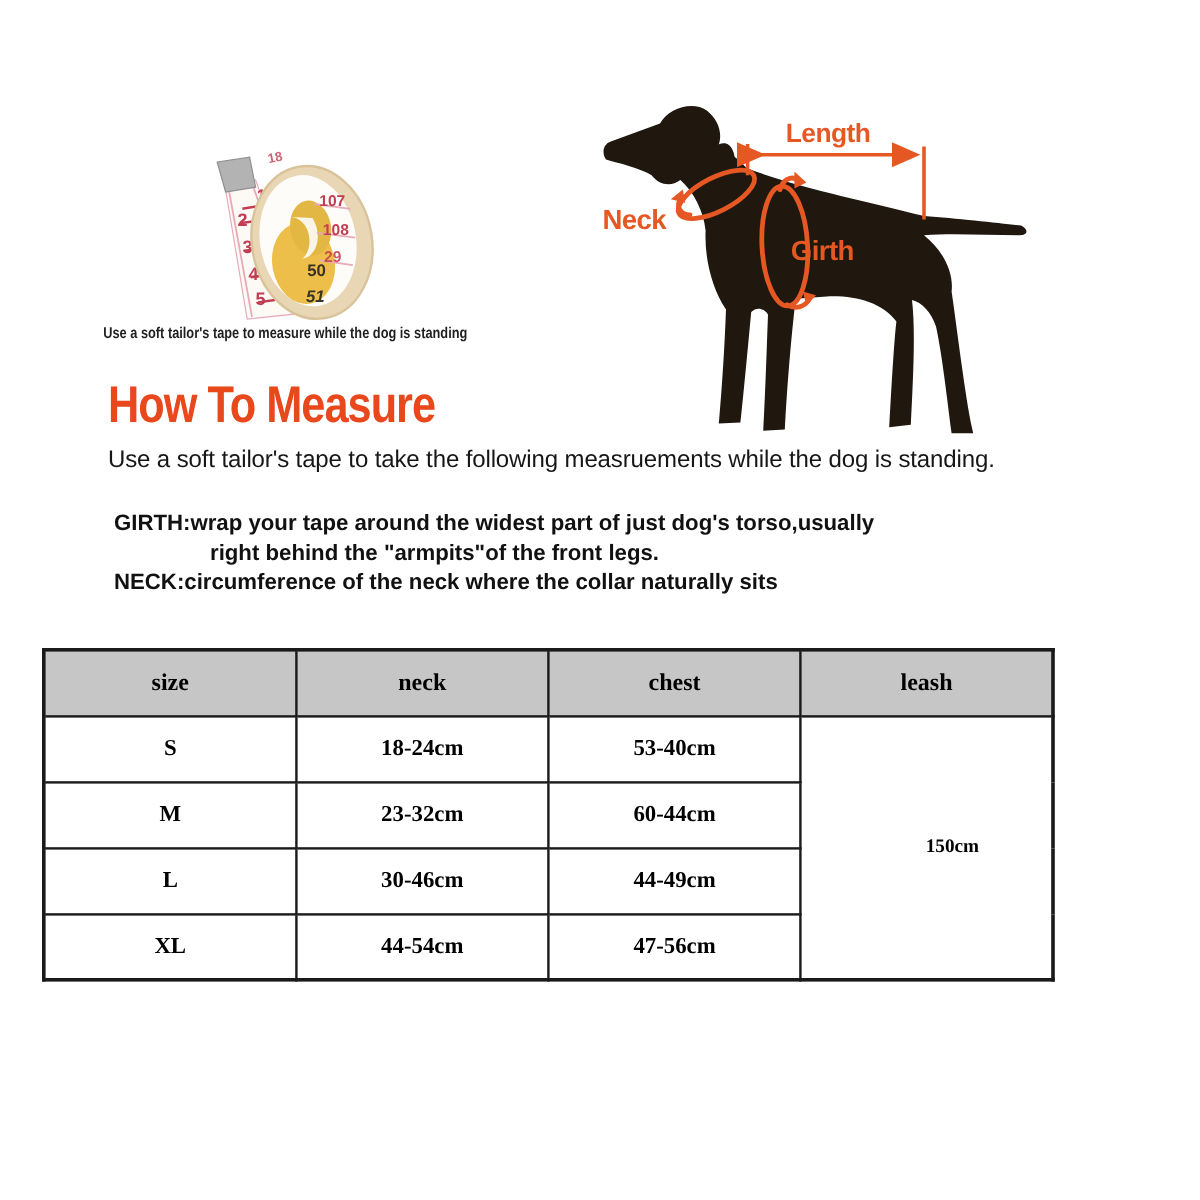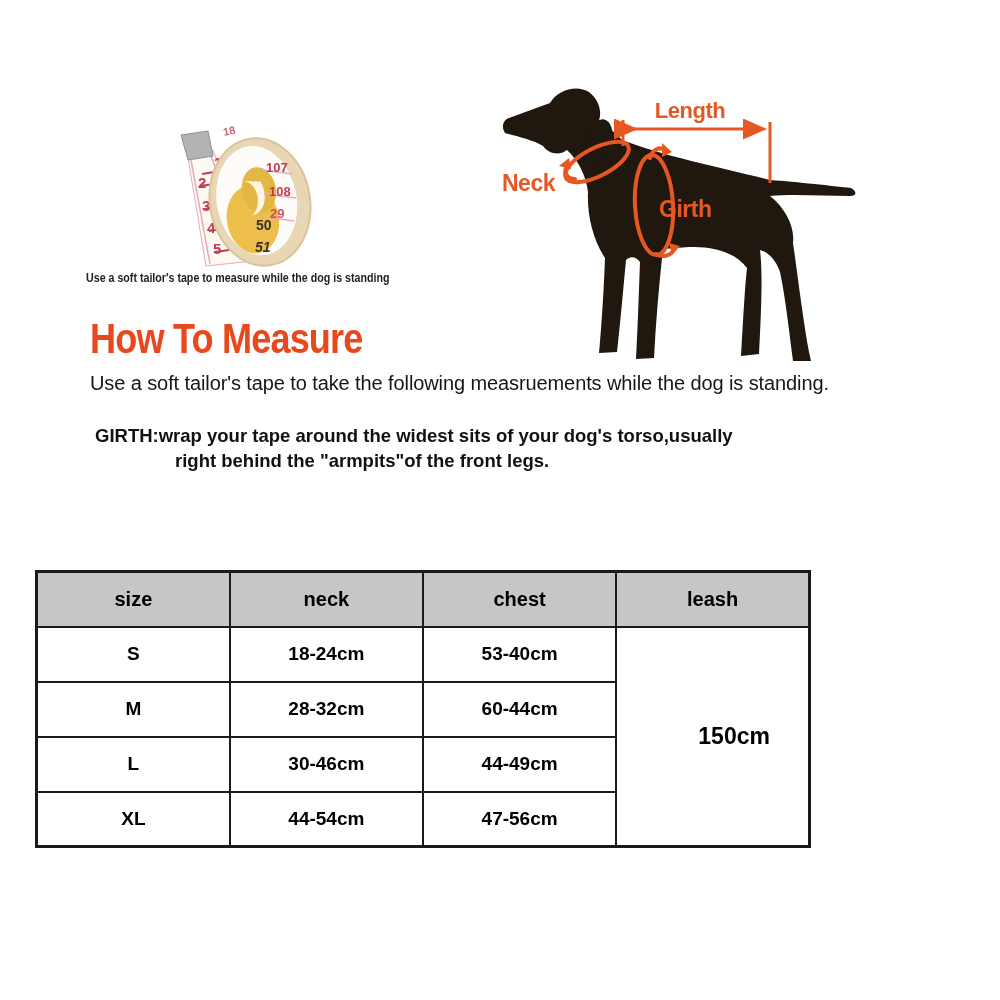--- a/index.html
+++ b/index.html
@@ -37,32 +37,32 @@
   }
   #measure-block {
     position:absolute; left:95px; top:424px;
     font-size:18.5px; font-weight:bold; color:#111;
     line-height:24.5px; white-space:nowrap;
   }
   #measure-block .indent { padding-left:80px; }
 
   
   #size-table {
-    position:absolute; left:35px; top:570px; width:776px;
-    border-collapse:collapse; border:3px solid #1a1a1a; table-layout:fixed;
+    position:absolute; left:35px; top:540px; width:844px;
+    border-collapse:collapse; border:3px solid #1a1a1a; table-layout:fixed;font-family:Liberation Serif, serif;
   }
   #size-table th, #size-table td {
     border:2px solid #1a1a1a; text-align:center; vertical-align:middle;
     color:#000; background:#ffffff;
   }
   #size-table thead th {
     height:55px; background:#c6c6c6; font-size:20px; font-weight:bold;
   }
   #size-table tbody td { height:55px; font-size:19px; font-weight:bold; }
-  #size-table .leash-cell { font-size:23px;padding-left:43px; }
+  #size-table .leash-cell { font-size:16px;padding-left:43px; }
 
   
   .tape-num { fill:#c23c52; font-weight:bold; }
   .tape-num-dark { fill:#3a3325; font-weight:bold; }
   .tape-tick { stroke:#c23c52; stroke-width:2; }
   .tape-line { stroke:#e8a9b8; stroke-width:1.5; }
 </style>
 </head>
 <body>
 
@@ -142,43 +142,44 @@
     <polygon points="169,63 179,72 169,77" fill="#E65823"></polygon>
     <path class="loop" d="M163,174 C170,178 177,176 181,170"></path>
     <polygon points="176,163 187,166 179,175" fill="#E65823"></polygon>
     <text class="diagram-label" x="166" y="137" font-size="23">Girth</text>
   </svg>
 
   <div id="how-to-title">How To Measure</div>
   <div id="how-to-subtitle">Use a soft tailor's tape to take the following measruements while the dog is standing.</div>
 
   <div id="measure-block">
-    <div class="mline">GIRTH:wrap your tape around the widest sits of your dog's torso,usually</div>
+    <div class="mline">GIRTH:wrap your tape around the widest part of just dog's torso,usually</div>
     <div class="mline indent">right behind the "armpits"of the front legs.</div>
+    <div class="mline">NECK:circumference of the neck where the collar naturally sits</div>
   </div>
 
   <table id="size-table">
     <thead>
       <tr>
         <th>size</th>
         <th>neck</th>
         <th>chest</th>
         <th>leash</th>
       </tr>
     </thead>
     <tbody>
       <tr>
         <td>S</td>
         <td>18-24cm</td>
         <td>53-40cm</td>
         <td class="leash-cell" rowspan="4">150cm</td>
       </tr>
       <tr>
         <td>M</td>
-        <td>28-32cm</td>
+        <td>23-32cm</td>
         <td>60-44cm</td>
       </tr>
       <tr>
         <td>L</td>
         <td>30-46cm</td>
         <td>44-49cm</td>
       </tr>
       <tr>
         <td>XL</td>
         <td>44-54cm</td>

